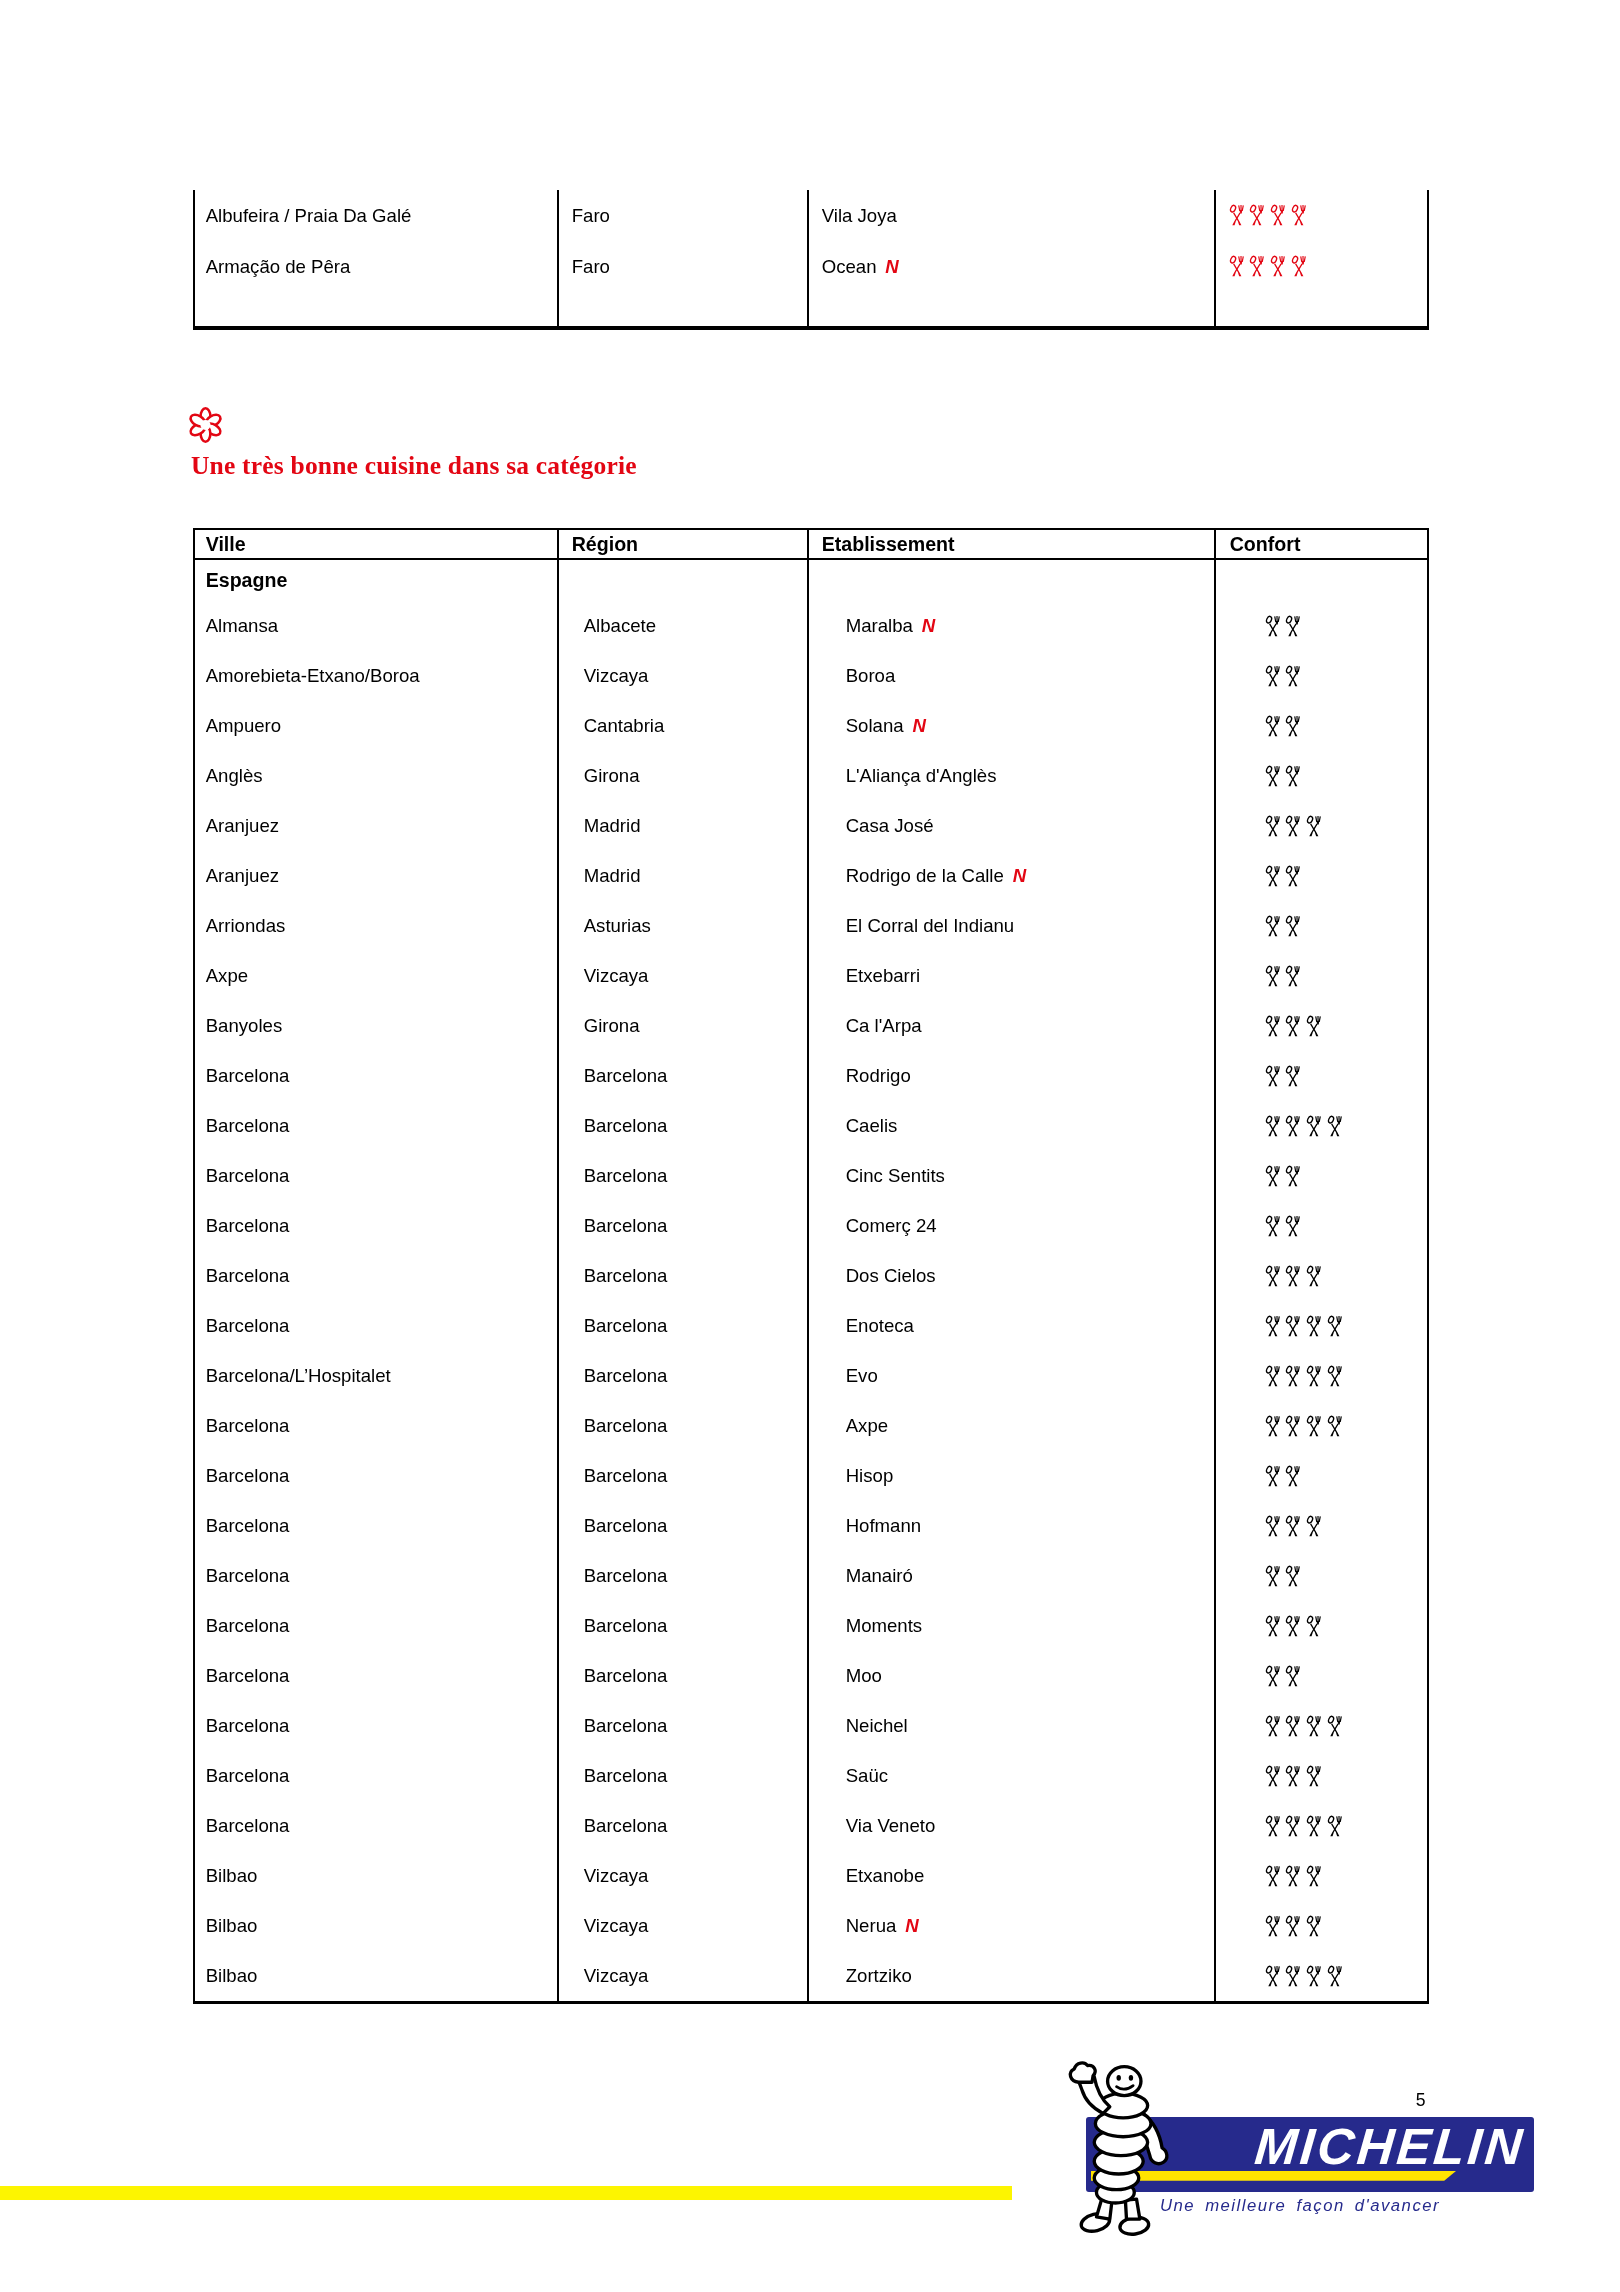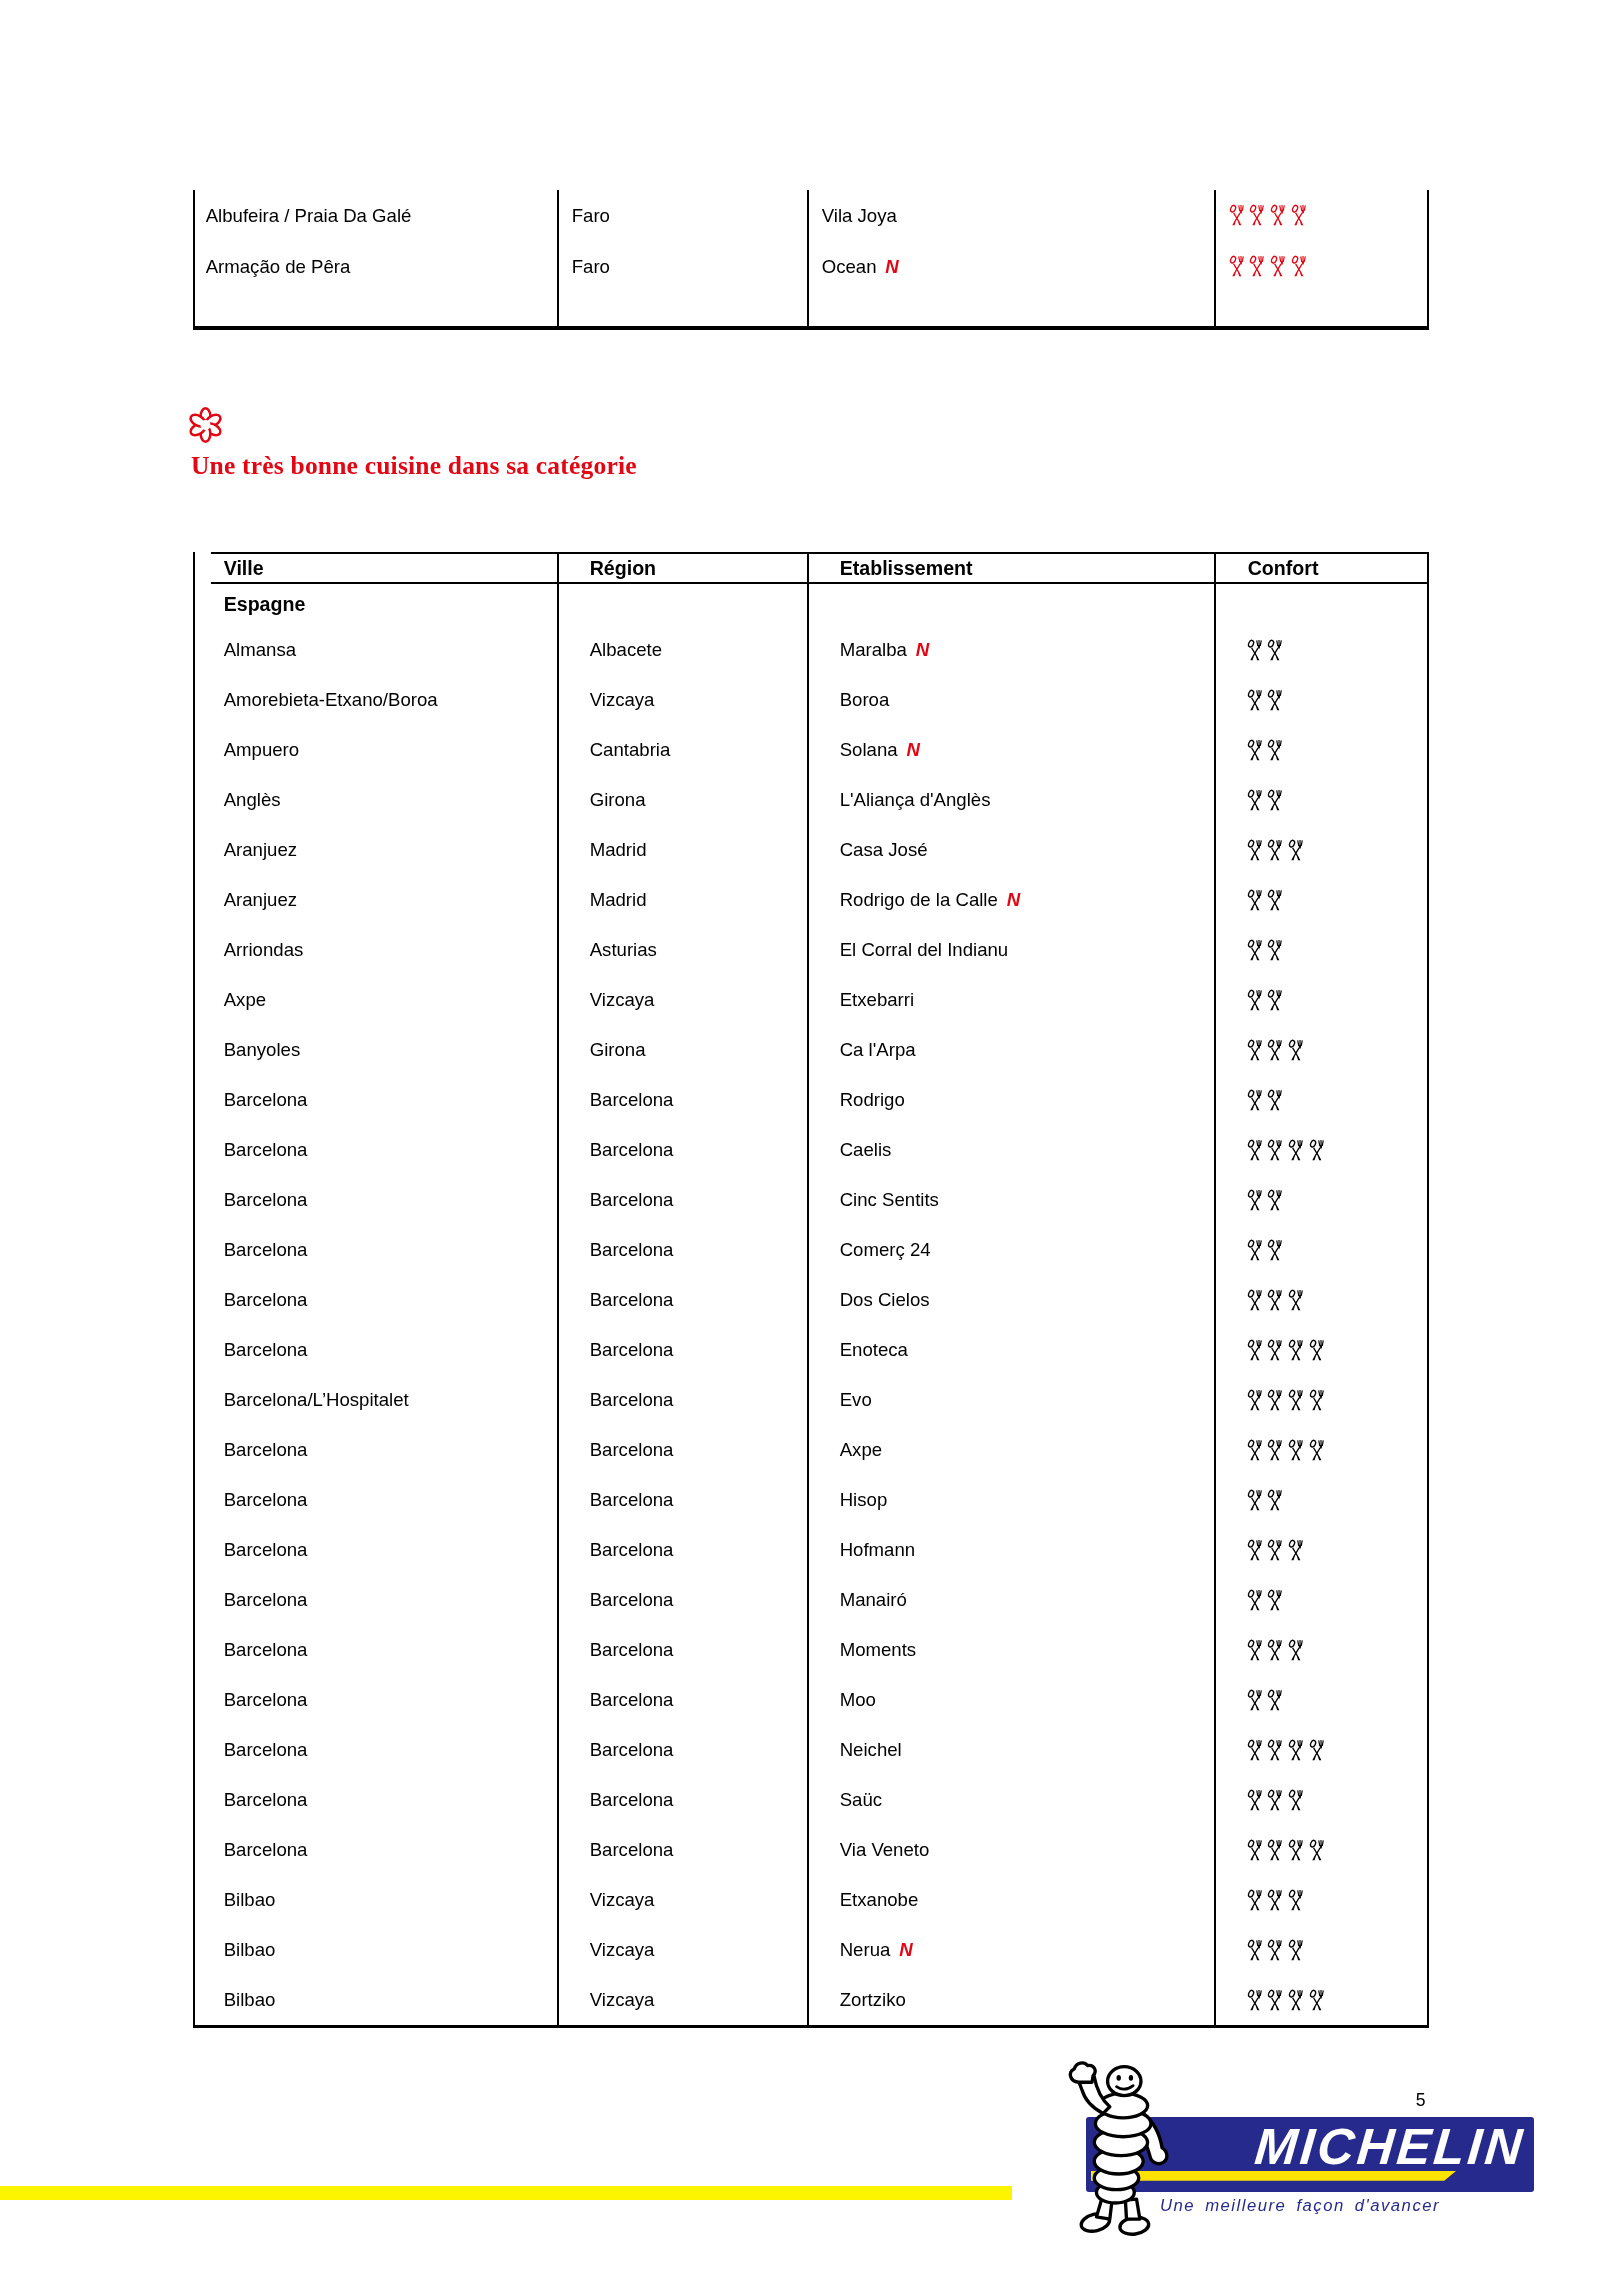--- a/index.html
+++ b/index.html
@@ -28,28 +28,28 @@
   
   #top-table { top:190px; height:140px; }
   #top-table .trow { height:51px; }
   #top-table .bottomline { bottom:0; height:3.9px; }
 
   
   #star { left:188px; top:407px; width:35px; height:36px; }
   #heading { left:191px; top:451px; font-size:25.5px; font-weight:bold; color:var(--red,#e30613); letter-spacing:0.2px;font-family:Liberation Serif, serif; }
 
   
-  #main-table { top:552px; height:1476px;padding-left:18px; }
+  #main-table { top:528px; height:1476px; }
   #main-table .thead {
     position:relative; display:grid; grid-template-columns:366px 250px 408px 213px;
     height:32px; align-items:center; border-top:2.9px solid #000; border-bottom:2.9px solid #000;
     font-weight:bold; font-size:19.6px;
   }
   #main-table .group-row { height:41px; display:flex; align-items:center; padding-left:12.7px; font-weight:bold; font-size:19.6px; }
-  #main-table .trow { height:50px; }
+  #main-table .trow { height:50px;gap:12px; }
   #main-table .bottomline { bottom:0; height:2.9px; }
 
   
   #bottom-bar { left:0; top:2186px; width:1012px; height:13.7px; background:var(--yellow2,#fdf500); }
   #logo-box { left:1086px; top:2117px; width:448px; height:75px; background:var(--blue,#262a8c); border-radius:2.9px;
               display:flex; align-items:flex-start; justify-content:flex-end; padding:3.9px 9.8px 0 88px; }
   #logo-text { font-weight:bold; font-style:italic; font-size:51px; line-height:51px; color:#fff; letter-spacing:2.9px; transform:skewX(-5deg); white-space:nowrap; }
   #logo-stripe { left:1091px; top:2171px; width:365px; height:9.8px; background:var(--yellow,#ffe300);
                  clip-path:polygon(0 0,100% 0,calc(100% - 11.8px) 100%,0 100%); }
   #tagline { left:1160px; top:2196px; font-size:16.7px; font-weight:normal; font-style:italic; color:var(--blue,#262a8c);

